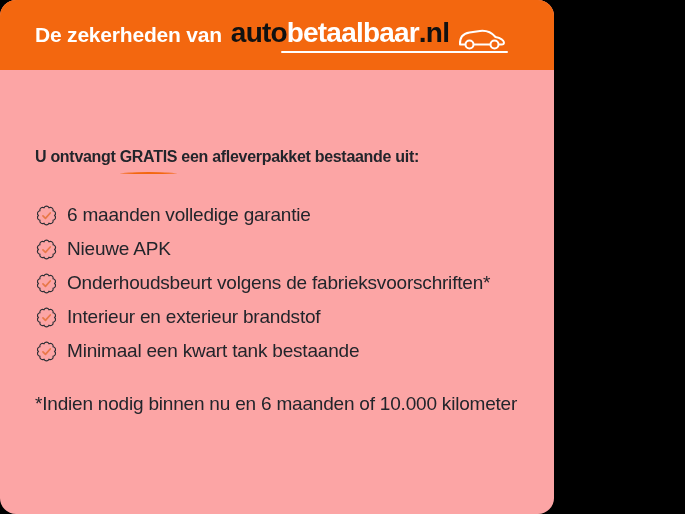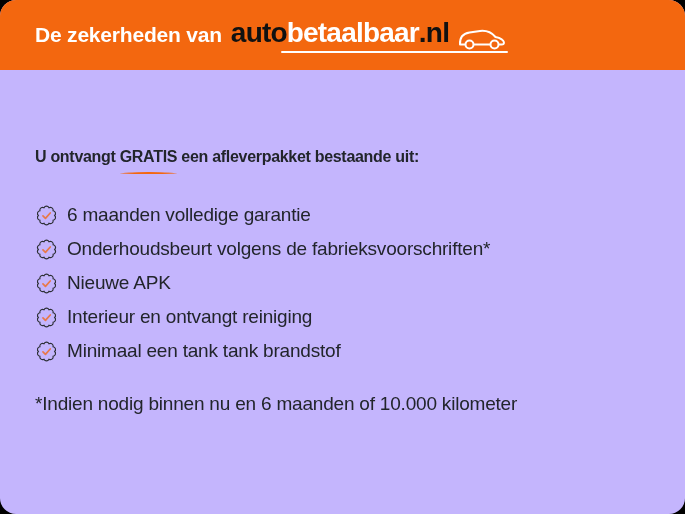--- a/index.html
+++ b/index.html
@@ -6,25 +6,25 @@
     margin: 0;
     padding: 0;
     width: 685px;
     height: 514px;
     background: #000;
     font-family: "Liberation Sans", sans-serif;
   }
   .card {
     position: absolute;
     inset: 0;
-    width: 685px;
+    width: 554px;
     height: 514px;
     border-radius: 16px;
     overflow: hidden;
-    background: #c4b5fd;
+    background: #fca5a5;
   }
   
   .header {
     height: 70px;
     background: #F3670F;
     display: flex;
     align-items: center;
     padding-left: 35px;
     box-sizing: border-box;
   }
@@ -156,45 +156,45 @@
           <path d="M8.3 12.4 l2.6 2.6 l5-5.6" stroke="#E8794A" stroke-width="1.8" stroke-linecap="round" stroke-linejoin="round"></path>
         </svg>
         <span class="item-label">6 maanden volledige garantie</span>
       </div>
 
       <div class="item">
         <svg class="seal" viewBox="0 0 24 24" fill="none">
           <path d="M20.5 12 A2.9 2.9 0 0 1 18.9 17 A2.9 2.9 0 0 1 14.6 20.1 A2.9 2.9 0 0 1 9.4 20.1 A2.9 2.9 0 0 1 5.1 17 A2.9 2.9 0 0 1 3.5 12 A2.9 2.9 0 0 1 5.1 7 A2.9 2.9 0 0 1 9.4 3.9 A2.9 2.9 0 0 1 14.6 3.9 A2.9 2.9 0 0 1 18.9 7 A2.9 2.9 0 0 1 20.5 12 Z" stroke="#2B2E34" stroke-width="1.2"></path>
           <path d="M8.3 12.4 l2.6 2.6 l5-5.6" stroke="#E8794A" stroke-width="1.8" stroke-linecap="round" stroke-linejoin="round"></path>
         </svg>
+        <span class="item-label">Nieuwe APK</span>
+      </div>
+
+      <div class="item">
+        <svg class="seal" viewBox="0 0 24 24" fill="none">
+          <path d="M20.5 12 A2.9 2.9 0 0 1 18.9 17 A2.9 2.9 0 0 1 14.6 20.1 A2.9 2.9 0 0 1 9.4 20.1 A2.9 2.9 0 0 1 5.1 17 A2.9 2.9 0 0 1 3.5 12 A2.9 2.9 0 0 1 5.1 7 A2.9 2.9 0 0 1 9.4 3.9 A2.9 2.9 0 0 1 14.6 3.9 A2.9 2.9 0 0 1 18.9 7 A2.9 2.9 0 0 1 20.5 12 Z" stroke="#2B2E34" stroke-width="1.2"></path>
+          <path d="M8.3 12.4 l2.6 2.6 l5-5.6" stroke="#E8794A" stroke-width="1.8" stroke-linecap="round" stroke-linejoin="round"></path>
+        </svg>
         <span class="item-label">Onderhoudsbeurt volgens de fabrieksvoorschriften*</span>
       </div>
 
       <div class="item">
         <svg class="seal" viewBox="0 0 24 24" fill="none">
           <path d="M20.5 12 A2.9 2.9 0 0 1 18.9 17 A2.9 2.9 0 0 1 14.6 20.1 A2.9 2.9 0 0 1 9.4 20.1 A2.9 2.9 0 0 1 5.1 17 A2.9 2.9 0 0 1 3.5 12 A2.9 2.9 0 0 1 5.1 7 A2.9 2.9 0 0 1 9.4 3.9 A2.9 2.9 0 0 1 14.6 3.9 A2.9 2.9 0 0 1 18.9 7 A2.9 2.9 0 0 1 20.5 12 Z" stroke="#2B2E34" stroke-width="1.2"></path>
           <path d="M8.3 12.4 l2.6 2.6 l5-5.6" stroke="#E8794A" stroke-width="1.8" stroke-linecap="round" stroke-linejoin="round"></path>
         </svg>
-        <span class="item-label">Nieuwe APK</span>
-      </div>
-
-      <div class="item">
-        <svg class="seal" viewBox="0 0 24 24" fill="none">
-          <path d="M20.5 12 A2.9 2.9 0 0 1 18.9 17 A2.9 2.9 0 0 1 14.6 20.1 A2.9 2.9 0 0 1 9.4 20.1 A2.9 2.9 0 0 1 5.1 17 A2.9 2.9 0 0 1 3.5 12 A2.9 2.9 0 0 1 5.1 7 A2.9 2.9 0 0 1 9.4 3.9 A2.9 2.9 0 0 1 14.6 3.9 A2.9 2.9 0 0 1 18.9 7 A2.9 2.9 0 0 1 20.5 12 Z" stroke="#2B2E34" stroke-width="1.2"></path>
-          <path d="M8.3 12.4 l2.6 2.6 l5-5.6" stroke="#E8794A" stroke-width="1.8" stroke-linecap="round" stroke-linejoin="round"></path>
-        </svg>
-        <span class="item-label">Interieur en ontvangt reiniging</span>
-      </div>
-
-      <div class="item">
-        <svg class="seal" viewBox="0 0 24 24" fill="none">
-          <path d="M20.5 12 A2.9 2.9 0 0 1 18.9 17 A2.9 2.9 0 0 1 14.6 20.1 A2.9 2.9 0 0 1 9.4 20.1 A2.9 2.9 0 0 1 5.1 17 A2.9 2.9 0 0 1 3.5 12 A2.9 2.9 0 0 1 5.1 7 A2.9 2.9 0 0 1 9.4 3.9 A2.9 2.9 0 0 1 14.6 3.9 A2.9 2.9 0 0 1 18.9 7 A2.9 2.9 0 0 1 20.5 12 Z" stroke="#2B2E34" stroke-width="1.2"></path>
-          <path d="M8.3 12.4 l2.6 2.6 l5-5.6" stroke="#E8794A" stroke-width="1.8" stroke-linecap="round" stroke-linejoin="round"></path>
-        </svg>
-        <span class="item-label">Minimaal een tank tank brandstof</span>
+        <span class="item-label">Interieur en exterieur brandstof</span>
+      </div>
+
+      <div class="item">
+        <svg class="seal" viewBox="0 0 24 24" fill="none">
+          <path d="M20.5 12 A2.9 2.9 0 0 1 18.9 17 A2.9 2.9 0 0 1 14.6 20.1 A2.9 2.9 0 0 1 9.4 20.1 A2.9 2.9 0 0 1 5.1 17 A2.9 2.9 0 0 1 3.5 12 A2.9 2.9 0 0 1 5.1 7 A2.9 2.9 0 0 1 9.4 3.9 A2.9 2.9 0 0 1 14.6 3.9 A2.9 2.9 0 0 1 18.9 7 A2.9 2.9 0 0 1 20.5 12 Z" stroke="#2B2E34" stroke-width="1.2"></path>
+          <path d="M8.3 12.4 l2.6 2.6 l5-5.6" stroke="#E8794A" stroke-width="1.8" stroke-linecap="round" stroke-linejoin="round"></path>
+        </svg>
+        <span class="item-label">Minimaal een kwart tank bestaande</span>
       </div>
 
     </div>
 
     <div class="footnote">*Indien nodig binnen nu en 6 maanden of 10.000 kilometer</div>
 
   </div>
 </div>
 
 </body></html>

